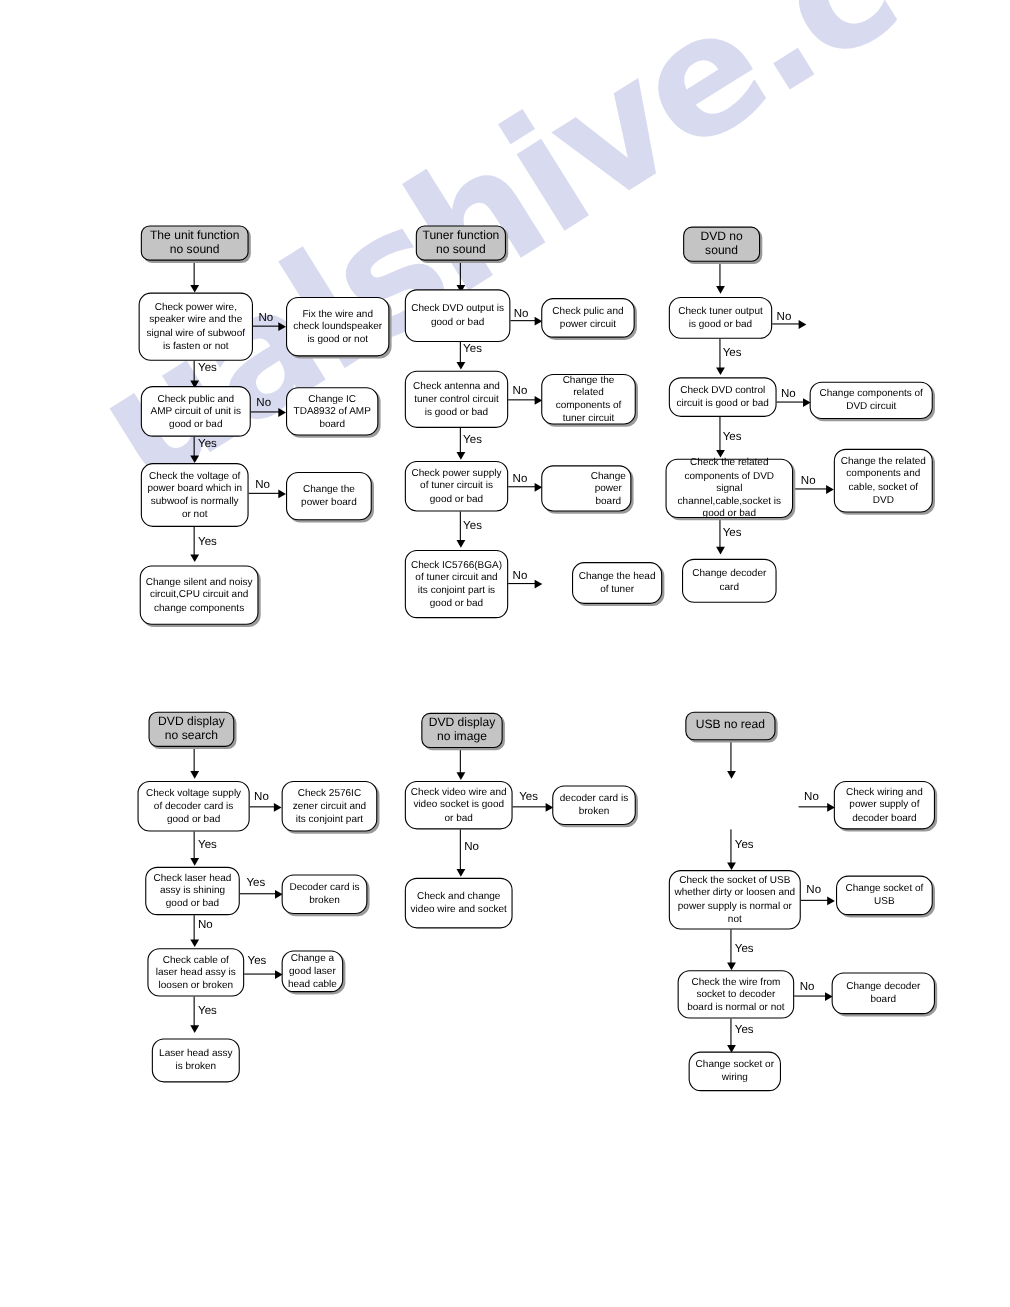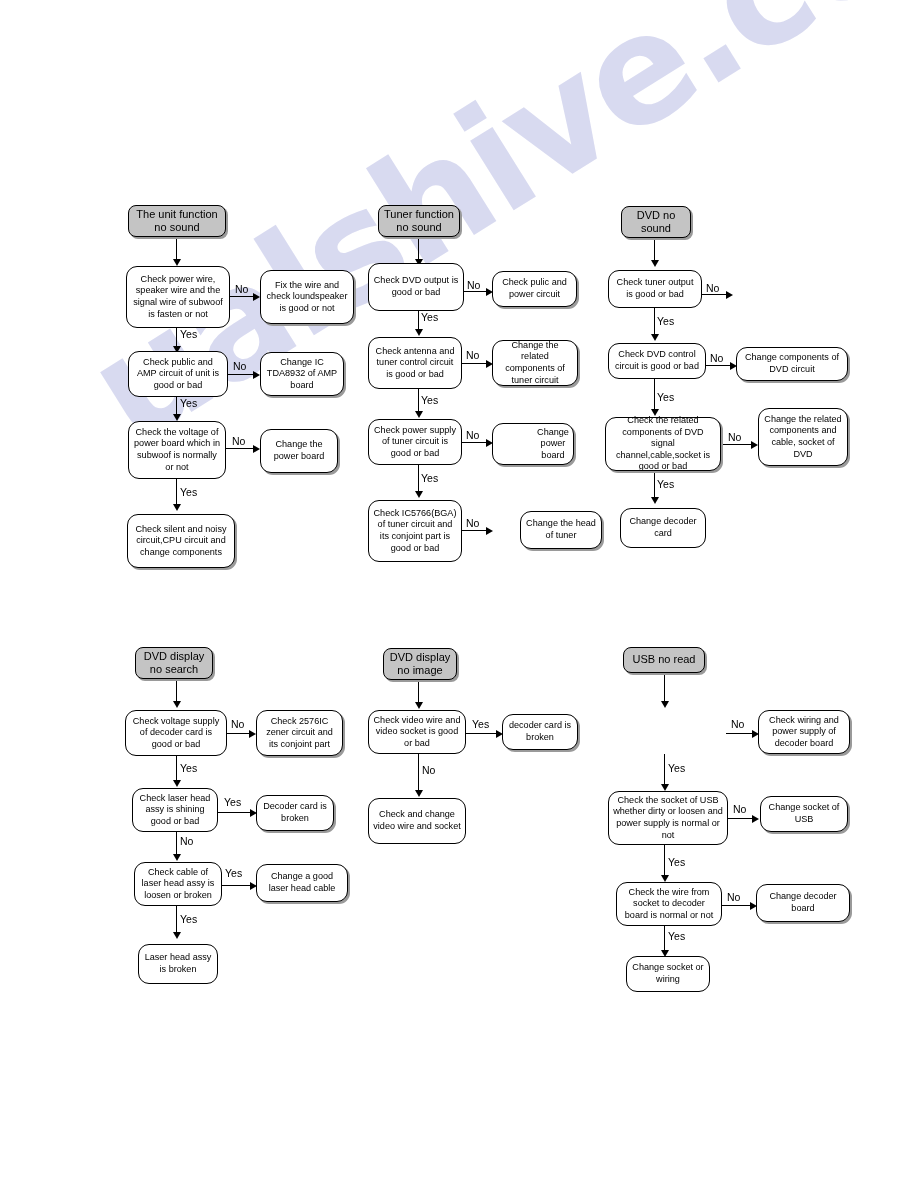--- a/index.html
+++ b/index.html
@@ -132,21 +132,21 @@
   <div class="node" style="left:128px; top:421px; width:98px; height:58px;">Check the voltage of power board which in subwoof is normally or not</div>
   <div class="conn h" style="left:226px; top:448px; width:29px;"></div>
   <div class="arrow right" style="left:253px; top:445px;"></div>
   <div class="edge-label" style="left:232px; top:436px;">No</div>
   <div class="node shadowed" style="left:260px; top:429px; width:78px; height:44px;">Change  the power board</div>
 
   <div class="conn v" style="left:176px; top:479px; height:27px;"></div>
   <div class="arrow down" style="left:173px; top:504px;"></div>
   <div class="edge-label" style="left:180px; top:487px;">Yes</div>
 
-  <div class="node shadowed" style="left:127px; top:514px; width:108px; height:54px;">Check silent and noisy circuit,CPU circuit and change components</div>
+  <div class="node shadowed" style="left:127px; top:514px; width:108px; height:54px;">Change silent and noisy circuit,CPU circuit and change components</div>
 
   <div class="node header shadowed" style="left:378px; top:205px; width:82px; height:32px;">Tuner function no sound</div>
   <div class="conn v" style="left:418px; top:237px; height:24px;"></div>
   <div class="arrow down" style="left:415px; top:259px;"></div>
 
   <div class="node" style="left:368px; top:263px; width:96px; height:48px;">Check DVD output is good or bad</div>
   <div class="conn h" style="left:464px; top:291px; width:24px;"></div>
   <div class="arrow right" style="left:486px; top:288px;"></div>
   <div class="edge-label" style="left:467px; top:280px;">No</div>
   <div class="node shadowed" style="left:492px; top:271px; width:85px; height:36px;">Check pulic and power circuit</div>
@@ -237,21 +237,21 @@
   <div class="node shadowed" style="left:256px; top:795px; width:78px; height:36px;">Decoder card is broken</div>
 
   <div class="conn v" style="left:176px; top:832px; height:24px;"></div>
   <div class="arrow down" style="left:173px; top:854px;"></div>
   <div class="edge-label" style="left:180px; top:836px;">No</div>
 
   <div class="node" style="left:134px; top:862px; width:88px; height:44px;">Check  cable  of laser head assy is loosen or broken</div>
   <div class="conn h" style="left:222px; top:885px; width:30px;"></div>
   <div class="arrow right" style="left:250px; top:882px;"></div>
   <div class="edge-label" style="left:225px; top:868px;">Yes</div>
-  <div class="node shadowed" style="left:256px; top:864px; width:92px; height:38px;">Change a good laser head cable</div>
+  <div class="node shadowed" style="left:256px; top:864px; width:56px; height:38px;">Change a good laser head cable</div>
 
   <div class="conn v" style="left:176px; top:906px; height:28px;"></div>
   <div class="arrow down" style="left:173px; top:932px;"></div>
   <div class="edge-label" style="left:180px; top:914px;">Yes</div>
 
   <div class="node" style="left:138px; top:944px; width:80px; height:40px;">Laser head assy is broken</div>
 
   <div class="node header shadowed" style="left:383px; top:648px; width:74px; height:32px;">DVD display no image</div>
   <div class="conn v" style="left:418px; top:680px; height:24px;"></div>
   <div class="arrow down" style="left:415px; top:702px;"></div>

